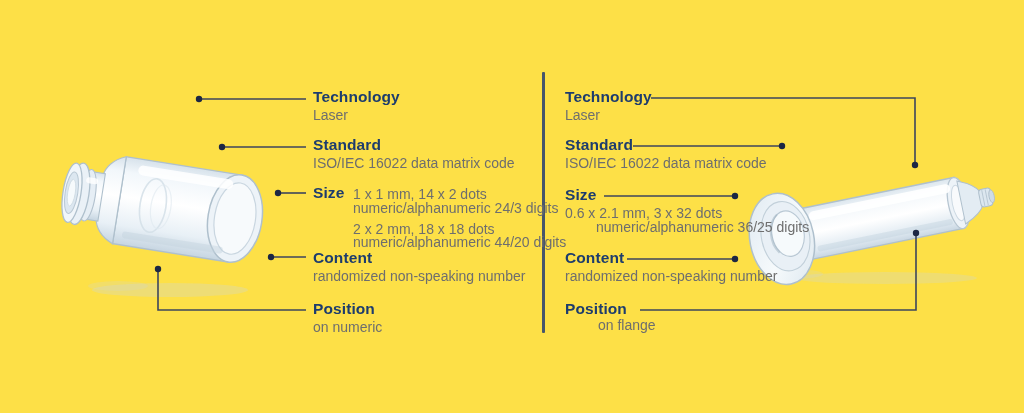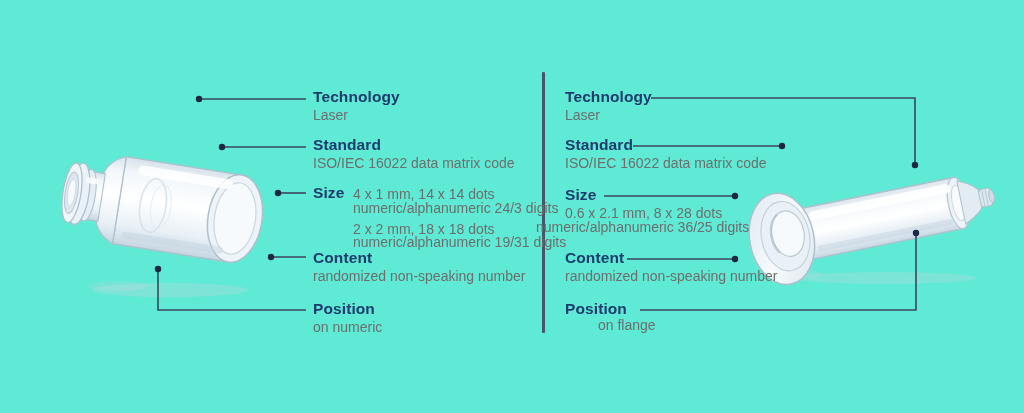--- a/index.html
+++ b/index.html
@@ -1,17 +1,17 @@
 <!DOCTYPE html>
 <html><head>
 <meta charset="utf-8">
 <style>
   html,body{margin:0;padding:0;background:#ffffff;}
   .canvas{
-    position:relative;width:1024px;height:413px;background:#5eead4;overflow:hidden;
+    position:relative;width:1024px;height:413px;background:#fde047;overflow:hidden;
     font-family:"Liberation Sans", sans-serif;
   }
   .abs{position:absolute;white-space:nowrap;}
   .h{font-size:15.5px;font-weight:700;color:#1d3c6d;letter-spacing:.1px;}
   .v{font-size:14px;color:#6e6e6e;}
   .divider{position:absolute;left:542px;top:72px;width:2.5px;height:261px;background:#47566b;border-radius:1px;}
   svg{display:block;}
   .overlay{position:absolute;left:0;top:0;pointer-events:none;}
   .product{position:absolute;}
 </style>
@@ -138,42 +138,42 @@
   <div class="divider"></div>
 
   <div>
     <div class="abs h" style="left:313px;top:88px">Technology</div>
     <div class="abs v" style="left:313px;top:107px">Laser</div>
 
     <div class="abs h" style="left:313px;top:136px">Standard</div>
     <div class="abs v" style="left:313px;top:155px">ISO/IEC 16022 data matrix code</div>
 
     <div class="abs h" style="left:313px;top:184px">Size</div>
-    <div class="abs v" style="left:353px;top:186px">4 x 1 mm, 14 x 14 dots</div>
+    <div class="abs v" style="left:353px;top:186px">1 x 1 mm, 14 x 2 dots</div>
     <div class="abs v" style="left:353px;top:200px">numeric/alphanumeric 24/3 digits</div>
     <div class="abs v" style="left:353px;top:221px">2 x 2 mm, 18 x 18 dots</div>
-    <div class="abs v" style="left:353px;top:234px">numeric/alphanumeric 19/31 digits</div>
+    <div class="abs v" style="left:353px;top:234px">numeric/alphanumeric 44/20 digits</div>
 
     <div class="abs h" style="left:313px;top:249px">Content</div>
     <div class="abs v" style="left:313px;top:268px">randomized non-speaking number</div>
 
     <div class="abs h" style="left:313px;top:300px">Position</div>
     <div class="abs v" style="left:313px;top:319px">on numeric</div>
   </div>
 
   <div>
     <div class="abs h" style="left:565px;top:88px">Technology</div>
     <div class="abs v" style="left:565px;top:107px">Laser</div>
 
     <div class="abs h" style="left:565px;top:136px">Standard</div>
     <div class="abs v" style="left:565px;top:155px">ISO/IEC 16022 data matrix code</div>
 
     <div class="abs h" style="left:565px;top:186px">Size</div>
-    <div class="abs v" style="left:565px;top:205px">0.6 x 2.1 mm, 8 x 28 dots</div>
-    <div class="abs v" style="left:536px;top:219px">numeric/alphanumeric 36/25 digits</div>
+    <div class="abs v" style="left:565px;top:205px">0.6 x 2.1 mm, 3 x 32 dots</div>
+    <div class="abs v" style="left:596px;top:219px">numeric/alphanumeric 36/25 digits</div>
 
     <div class="abs h" style="left:565px;top:249px">Content</div>
     <div class="abs v" style="left:565px;top:268px">randomized non-speaking number</div>
 
     <div class="abs h" style="left:565px;top:300px">Position</div>
     <div class="abs v" style="left:598px;top:317px">on flange</div>
   </div>
 
 </div>
 

